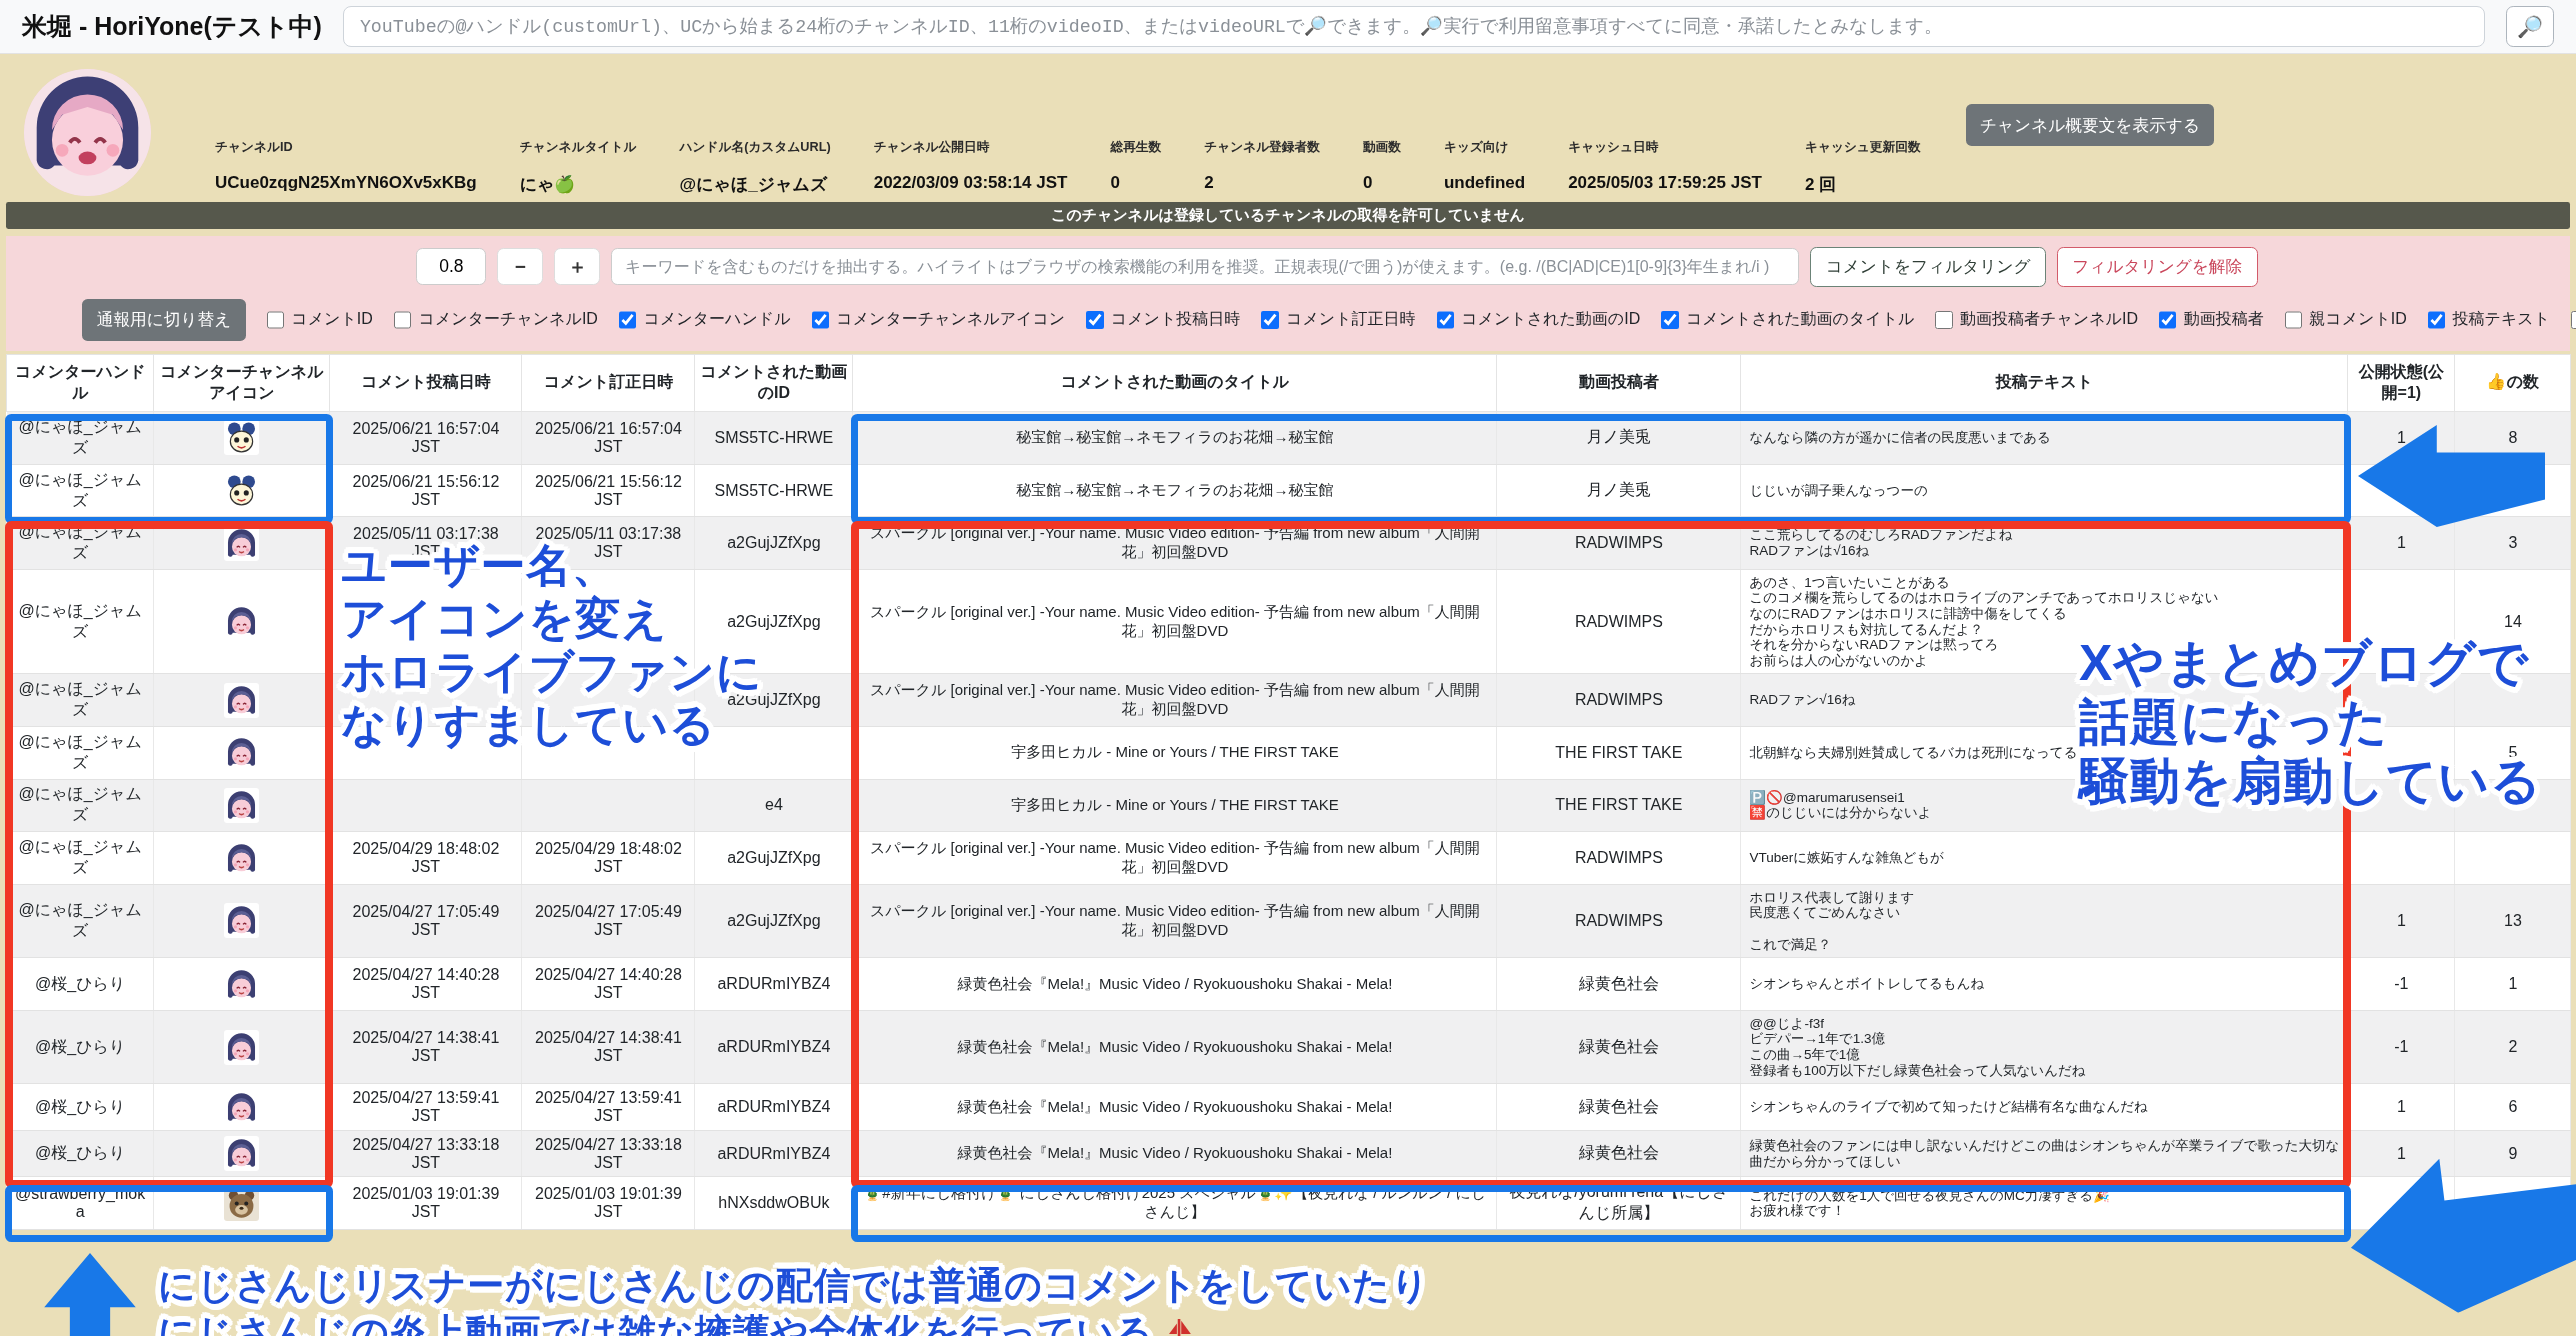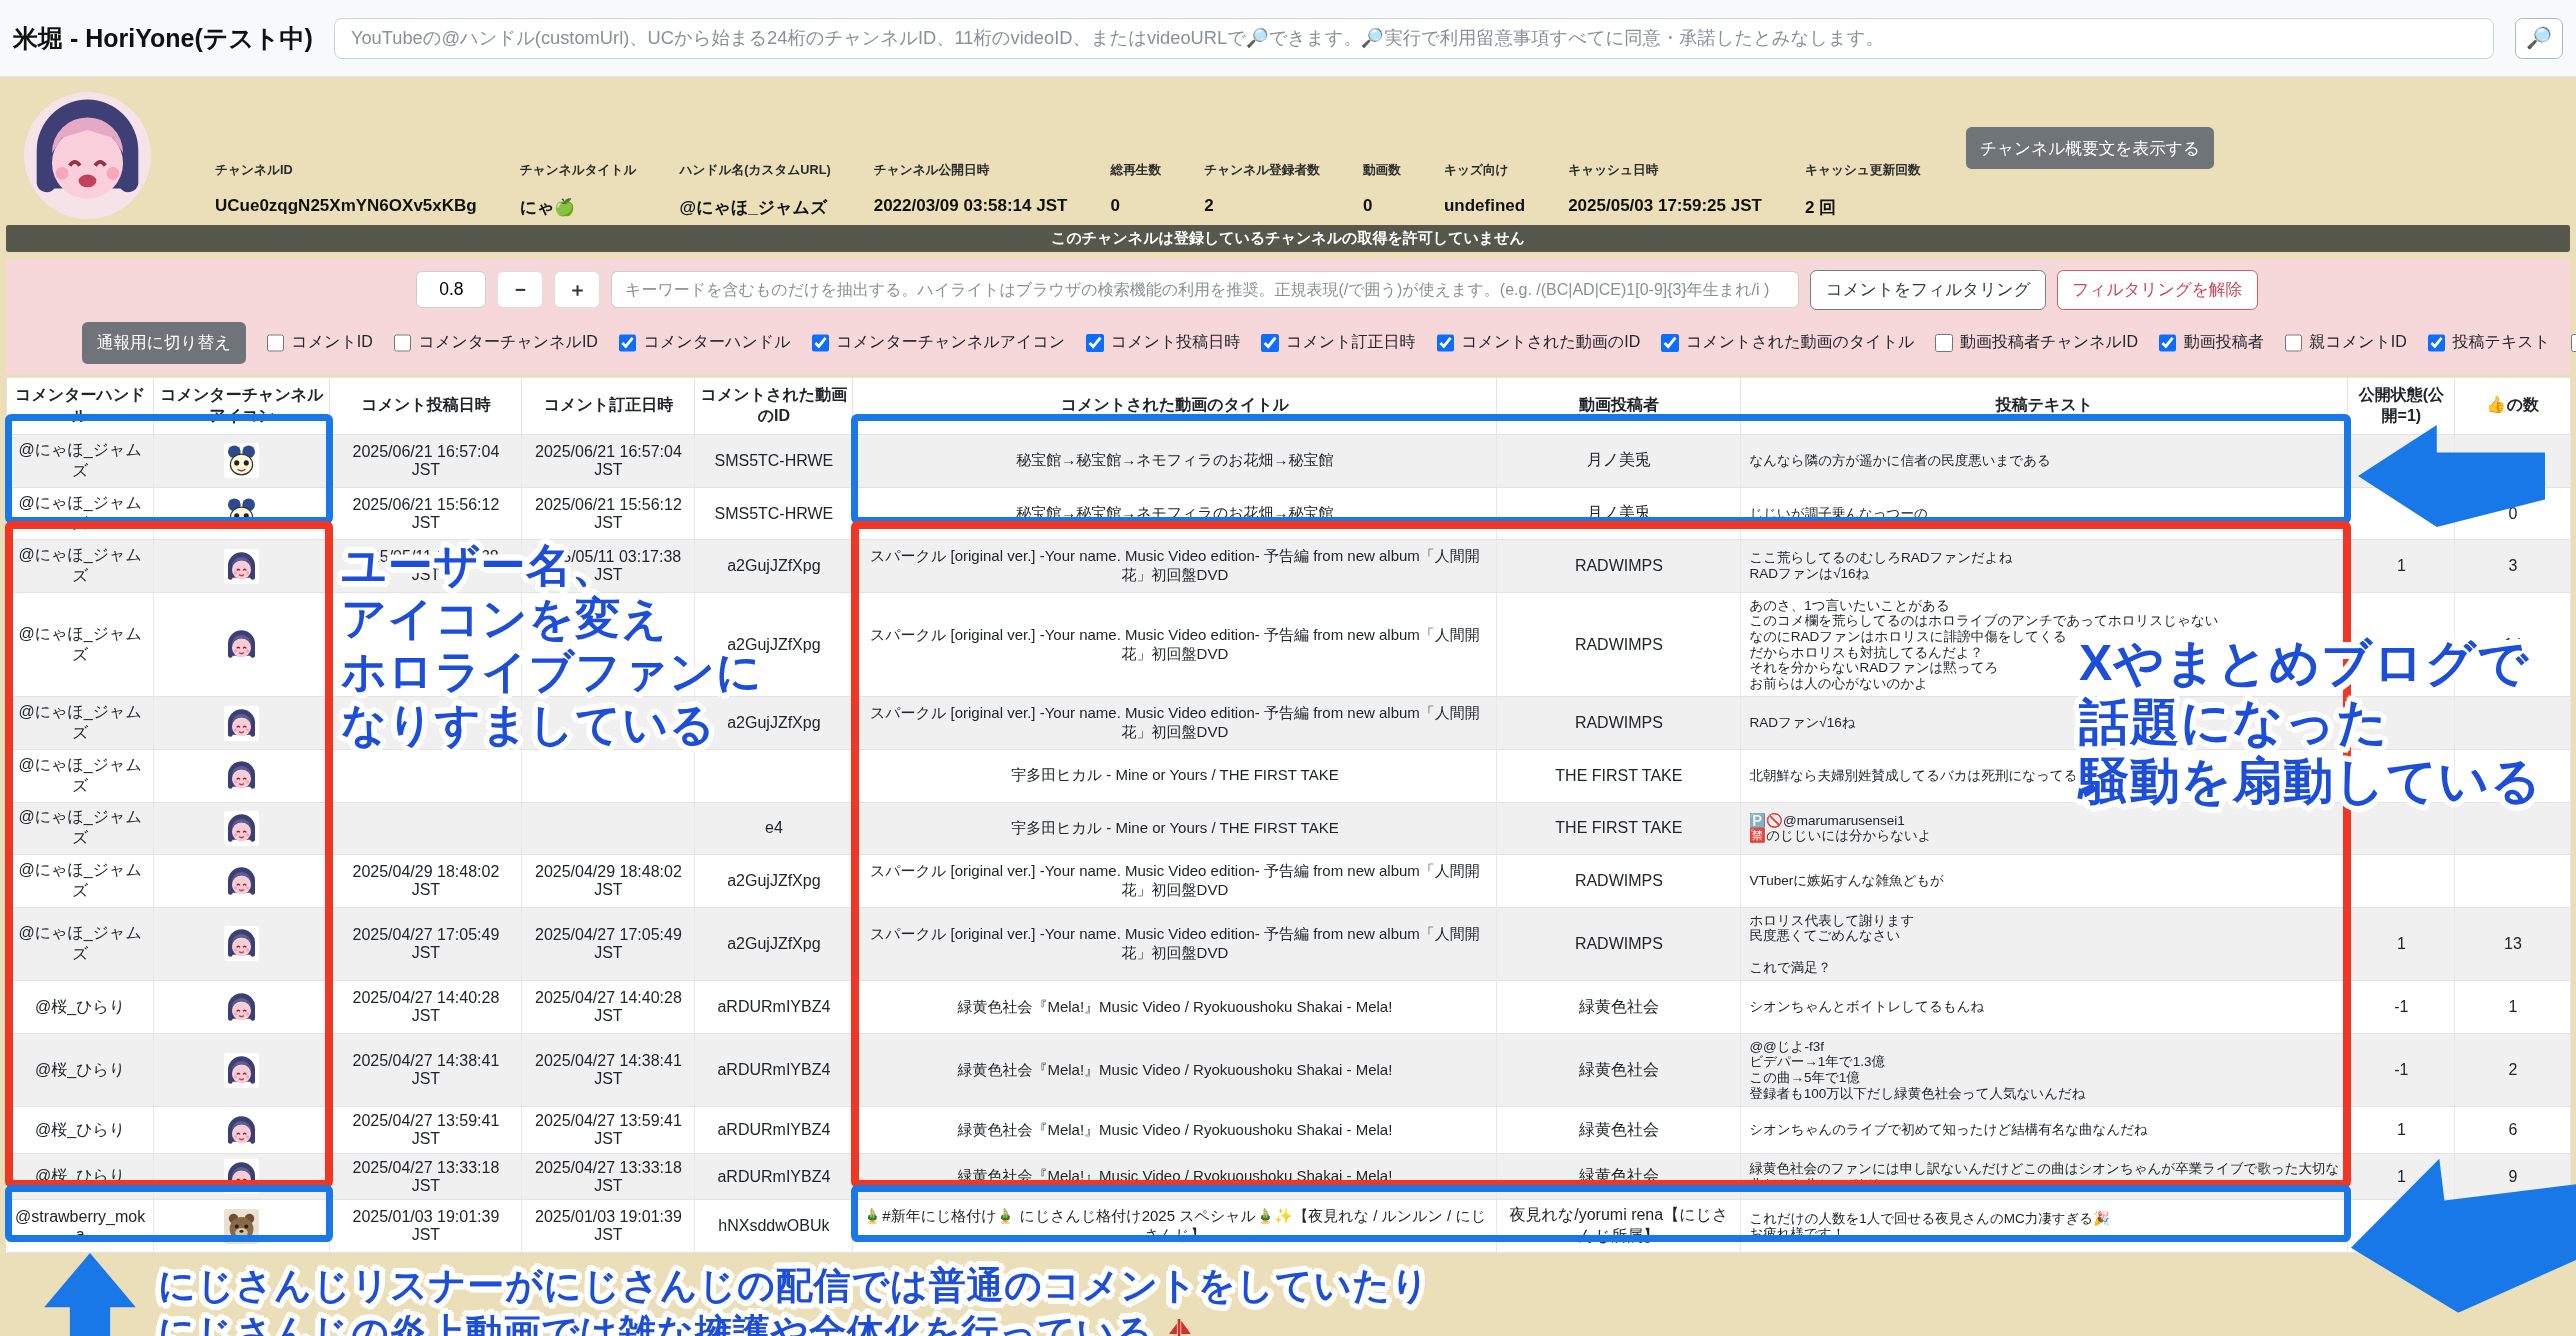--- a/index.html
+++ b/index.html
@@ -1,22 +1,22 @@
 <!DOCTYPE html>
 <html style="font-size:12.7px"><head>
 <meta charset="utf-8">
 <style>
   * { margin:0; padding:0; box-sizing:border-box; }
   html,body { width:2576px; height:1337px; overflow:hidden; }
   body { background:#eadfb8; font-family:"Liberation Sans","DejaVu Sans",sans-serif; color:#212529; position:relative; }
 
   
-  .topbar { height:77px; background:#f8f9fa; border-bottom:0.8px solid #e3e3e3; display:flex; align-items:center; gap:21px; padding:0 13px; }
+  .topbar { height:54px; background:#f8f9fa; border-bottom:0.8px solid #e3e3e3; display:flex; align-items:center; gap:21px; padding:0 22px; }
   .app-title { font-size:25px; font-weight:bold; color:#111; white-space:nowrap; }
-  .search-input { flex:1; height:41px; border:0.8px solid #ced4da; border-radius:8px; padding:0 16px; font-size:18.3px; background:#fff; color:#a16207; font-family:Liberation Sans, sans-serif; }
+  .search-input { flex:1; height:41px; border:0.8px solid #ced4da; border-radius:8px; padding:0 16px; font-size:18.3px; background:#fff; color:#a16207; font-family:Liberation Mono, monospace; }
   .search-input::placeholder { color:#8a9097; }
   .search-btn { width:48px; height:41px; background:#fff; border:0.8px solid #adb5bd; border-radius:7.2px; font-size:21px; cursor:pointer; }
 
   
   .channel-header { height:142px; display:flex; align-items:flex-end; padding-left:24px; }
   .avatar { width:127px; height:127px; border-radius:50%; overflow:hidden; flex:0 0 auto; background:#f4d9e2; }
   .fields { display:flex; gap:43px; margin-left:64px; align-items:flex-start; }
   .field { display:flex; flex-direction:column; gap:9.6px; }
   .field .lbl { font-size:12.7px; font-weight:bold; color:#2b2b2b; white-space:nowrap; }
   .field .val { font-size:17px; font-weight:600; color:#111; white-space:nowrap;margin-top:7px; }

